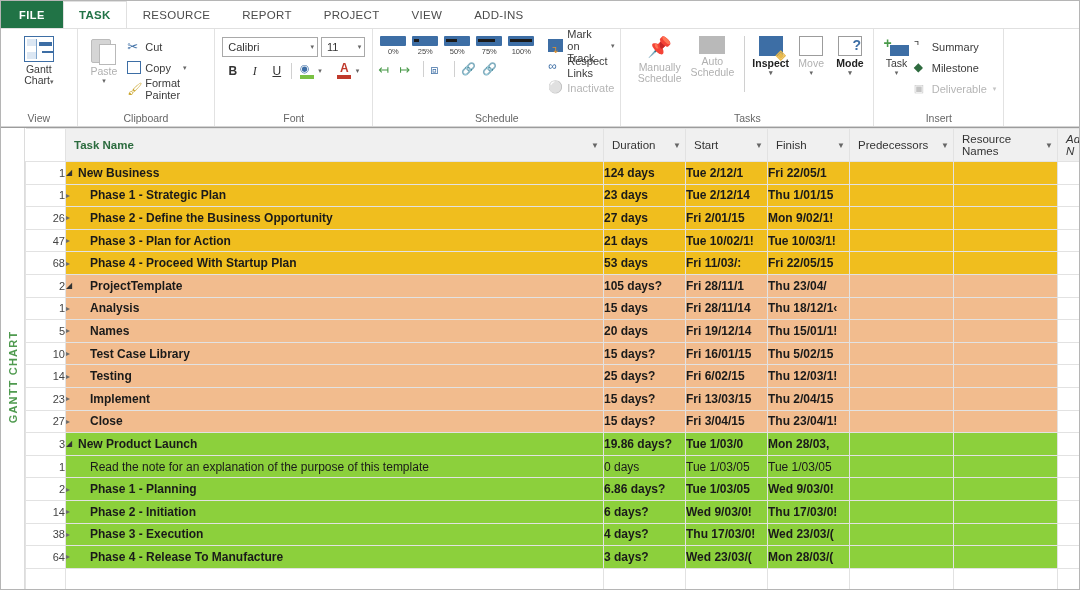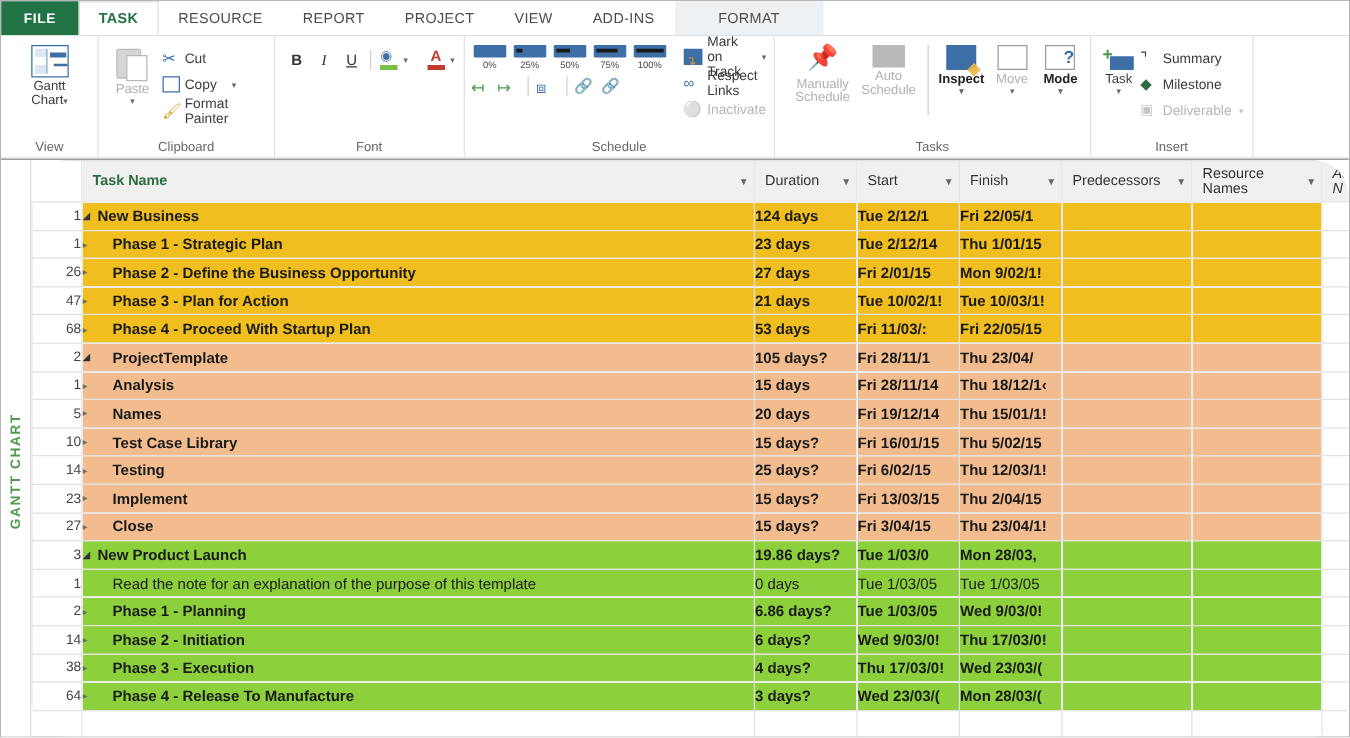--- a/index.html
+++ b/index.html
@@ -85,21 +85,21 @@
   .sep { width: 1px; height: 16px; background: #d0d0d0; margin: 0 3px; }
 
   
   .gridwrap { position: absolute; left: 0; top: 127px; right: 0; bottom: 0; display: flex;
               background: #fff; }
   .vstrip { width: 24px; background: #fff; position: relative; flex: none;
             border-right: 1px solid #dcdcdc; }
   .vlabel { position: absolute; left: 50%; top: 54%; transform: translate(-50%,-50%) rotate(-90deg);
             white-space: nowrap; font-size: 11px; font-weight: bold; color: #4f9a4f;
             letter-spacing: 1.2px; }
-  .gridscroll { flex: 1; overflow: hidden; border-radius: 29px; }
+  .gridscroll { flex: 1; overflow: hidden; }
   table.grid { border-collapse: collapse; table-layout: fixed; width: 1056px; }
   table.grid th, table.grid td { border: 1px solid #e2e2e2; padding: 0; overflow: hidden;
                                  white-space: nowrap; }
   thead th { height: 33px; background: #f0f0f0; color: #333; font-size: 11.5px; font-weight: normal;
              text-align: left; vertical-align: middle; border-bottom: 1px solid #bfbfbf; }
   thead th.idcol { background: #fff; border-left: none; }
   thead th .hwrap { display: flex; align-items: center; height: 100%; padding: 0 4px 0 8px; }
   thead th .htxt { flex: 1; line-height: 12px; white-space: normal; }
   thead th .hcaret { font-size: 8px; color: #666; margin-left: 4px; }
   thead th.namecol .htxt { color: #2b6b3e; font-weight: bold; }
@@ -133,21 +133,20 @@
 <div class="app">
 
   <div class="tabbar">
     <div class="tab-file">FILE</div>
     <div class="tab active">TASK</div>
     <div class="tab">RESOURCE</div>
     <div class="tab">REPORT</div>
     <div class="tab">PROJECT</div>
     <div class="tab">VIEW</div>
     <div class="tab">ADD-INS</div>
-    <div class="tab context">FORMAT</div>
     <div class="tabbar-fill"></div>
   </div>
 
   <div class="ribbon">
 
     <div class="group" style="width:82px">
       <div class="group-body" style="justify-content:center">
         <div class="bigbtn">
           <span class="ic ic-gantt"></span>
           <span class="lbl">
@@ -180,20 +179,30 @@
             <span class="ic" style="width:14px;height:14px;color:#c8a020;font-size:12px;line-height:14px">🖌</span>
             <span>Format Painter</span>
           </div>
         </div>
       </div>
       <div class="group-label">Clipboard</div>
     </div>
 
     <div class="group" style="width:158px">
       <div class="group-body" style="flex-direction:column;align-items:stretch">
+        <div class="fontbox">
+          <div class="combo" style="width:100px">
+            <span class="cv">Calibri</span>
+            <span class="caret">▾</span>
+          </div>
+          <div class="combo" style="width:46px">
+            <span class="cv">11</span>
+            <span class="caret">▾</span>
+          </div>
+        </div>
         <div class="fontrow">
           <span class="fbtn" style="font-weight:bold">B</span>
           <span class="fbtn" style="font-style:italic;font-family:'Liberation Serif',serif">I</span>
           <span class="fbtn" style="text-decoration:underline">U</span>
           <span class="sep"></span>
           <span class="fbtn">
             <span class="ic" style="width:14px;height:16px">
               <span style="position:absolute;left:0;top:0;width:14px;height:11px;color:#3d6ea5;font-size:11px;line-height:11px">◉</span>
               <span style="position:absolute;left:0;bottom:0;width:14px;height:4px;background:#7ac143"></span>
             </span>

